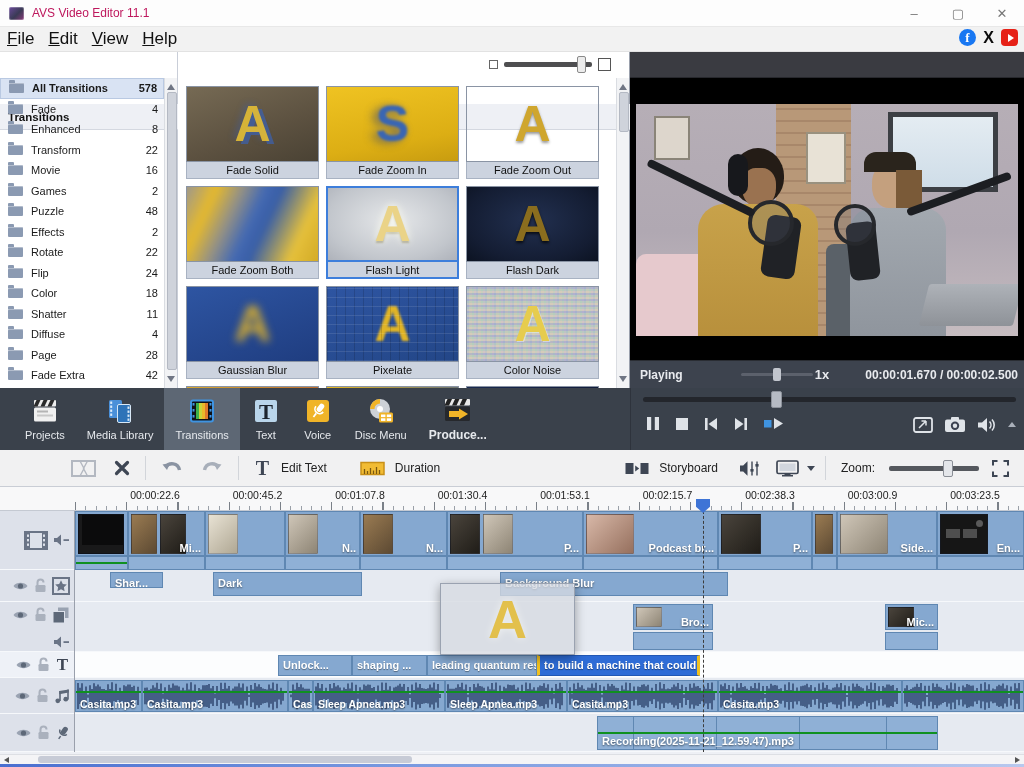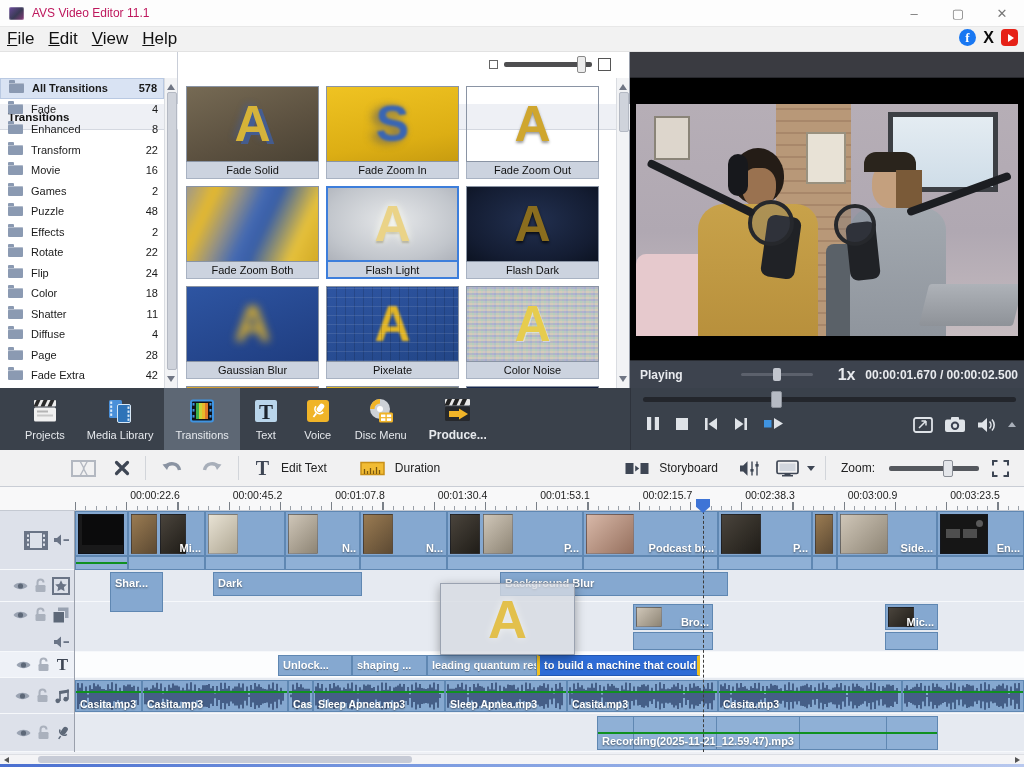--- a/index.html
+++ b/index.html
@@ -370,21 +370,21 @@
         <div class="sc" style="left:198px;top:100px;width:42px;height:42px;border:4px solid #26282c;border-radius:50%;background:rgba(90,100,120,.25);"></div>
         <div class="sc" style="left:268px;top:86px;width:110px;height:8px;background:#1c1e22;transform:rotate(-20deg);border-radius:4px;"></div>
         <div class="sc" style="left:288px;top:180px;width:94px;height:42px;background:linear-gradient(180deg,#aeb2b8,#8e9298);transform:skewX(-14deg);border-radius:3px;"></div>
       </div>
     </div>
     <div class="pv-status">
       <span style="margin-left:10px;font-size:12px;">Playing</span>
       <span class="spd-track" style="margin-left:58px;">
           <span class="spd-handle" style="left:32px;"></span>
         </span>
-      <span style="margin-left:25px;font-size:16px;">1x</span>
+      <span style="margin-left:2px;font-size:13px;">1x</span>
       <span style="position:absolute;right:6px;font-size:12px;text-align:center;">00:00:01.670 / 00:00:02.500</span>
     </div>
   </div>
 
   <div class="darkbar">
     <div class="nav" id="nav">
         <div class="nav-tab">
           <div class="nav-ico"><svg width="30" height="28" viewBox="0 0 30 28">
               <rect x="4" y="3" width="22" height="6.5" rx="1" fill="#ededed"></rect>
               <g fill="#2a2a2a">
@@ -847,21 +847,21 @@
         <div class="clip" style="left: 762px; top: 24px; width: 100px; height: 45px;">
           <div class="thumb tone-room" style="left: 2px; width: 48px;"></div>
           <div class="clip-label">Side...</div>
         </div>
         <div class="clip" style="left: 762px; top: 69px; width: 100px; height: 14px; background: rgb(143, 176, 214);"></div>
         <div class="clip" style="left: 862px; top: 24px; width: 87px; height: 45px;">
           <div class="thumb tone-endcard" style="left: 2px; width: 48px;"></div>
           <div class="clip-label">En...</div>
         </div>
         <div class="clip" style="left: 862px; top: 69px; width: 87px; height: 14px; background: rgb(143, 176, 214);"></div>
-        <div class="clip" style="left: 35px; top: 85px; width: 53px; height: 40px;">
+        <div class="clip" style="left: 35px; top: 85px; width: 53px; height: 16px;">
           <div class="clip-label left" style="top: 4px; bottom: auto;">Shar...</div>
         </div>
         <div class="clip" style="left: 138px; top: 85px; width: 149px; height: 24px;">
           <div class="clip-label left" style="top: 4px; bottom: auto;">Dark</div>
         </div>
         <div class="clip" style="left: 425px; top: 85px; width: 228px; height: 24px;">
           <div class="clip-label left" style="top: 4px; bottom: auto;">Background Blur</div>
         </div>
         <div class="clip" style="left: 558px; top: 117px; width: 80px; height: 26px;">
           <div class="thumb tone-room" style="left: 2px; top: 2px; width: 26px; height: 20px;"></div>

